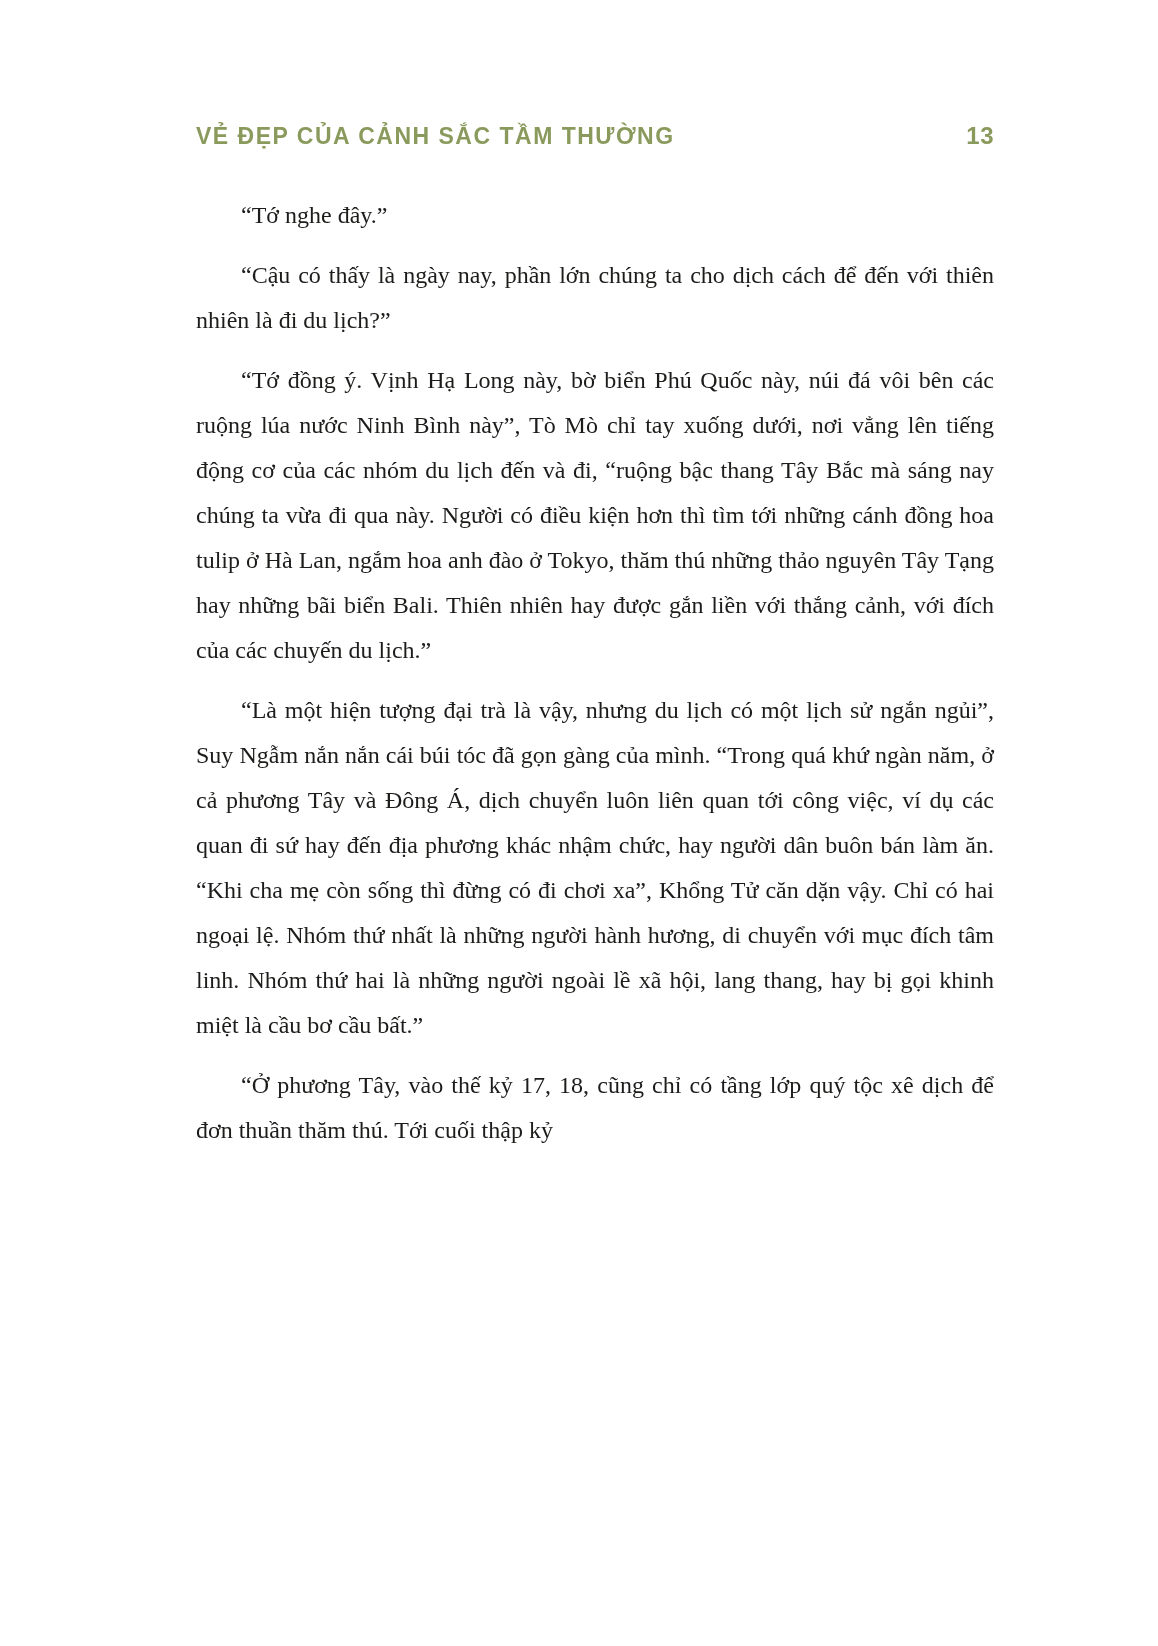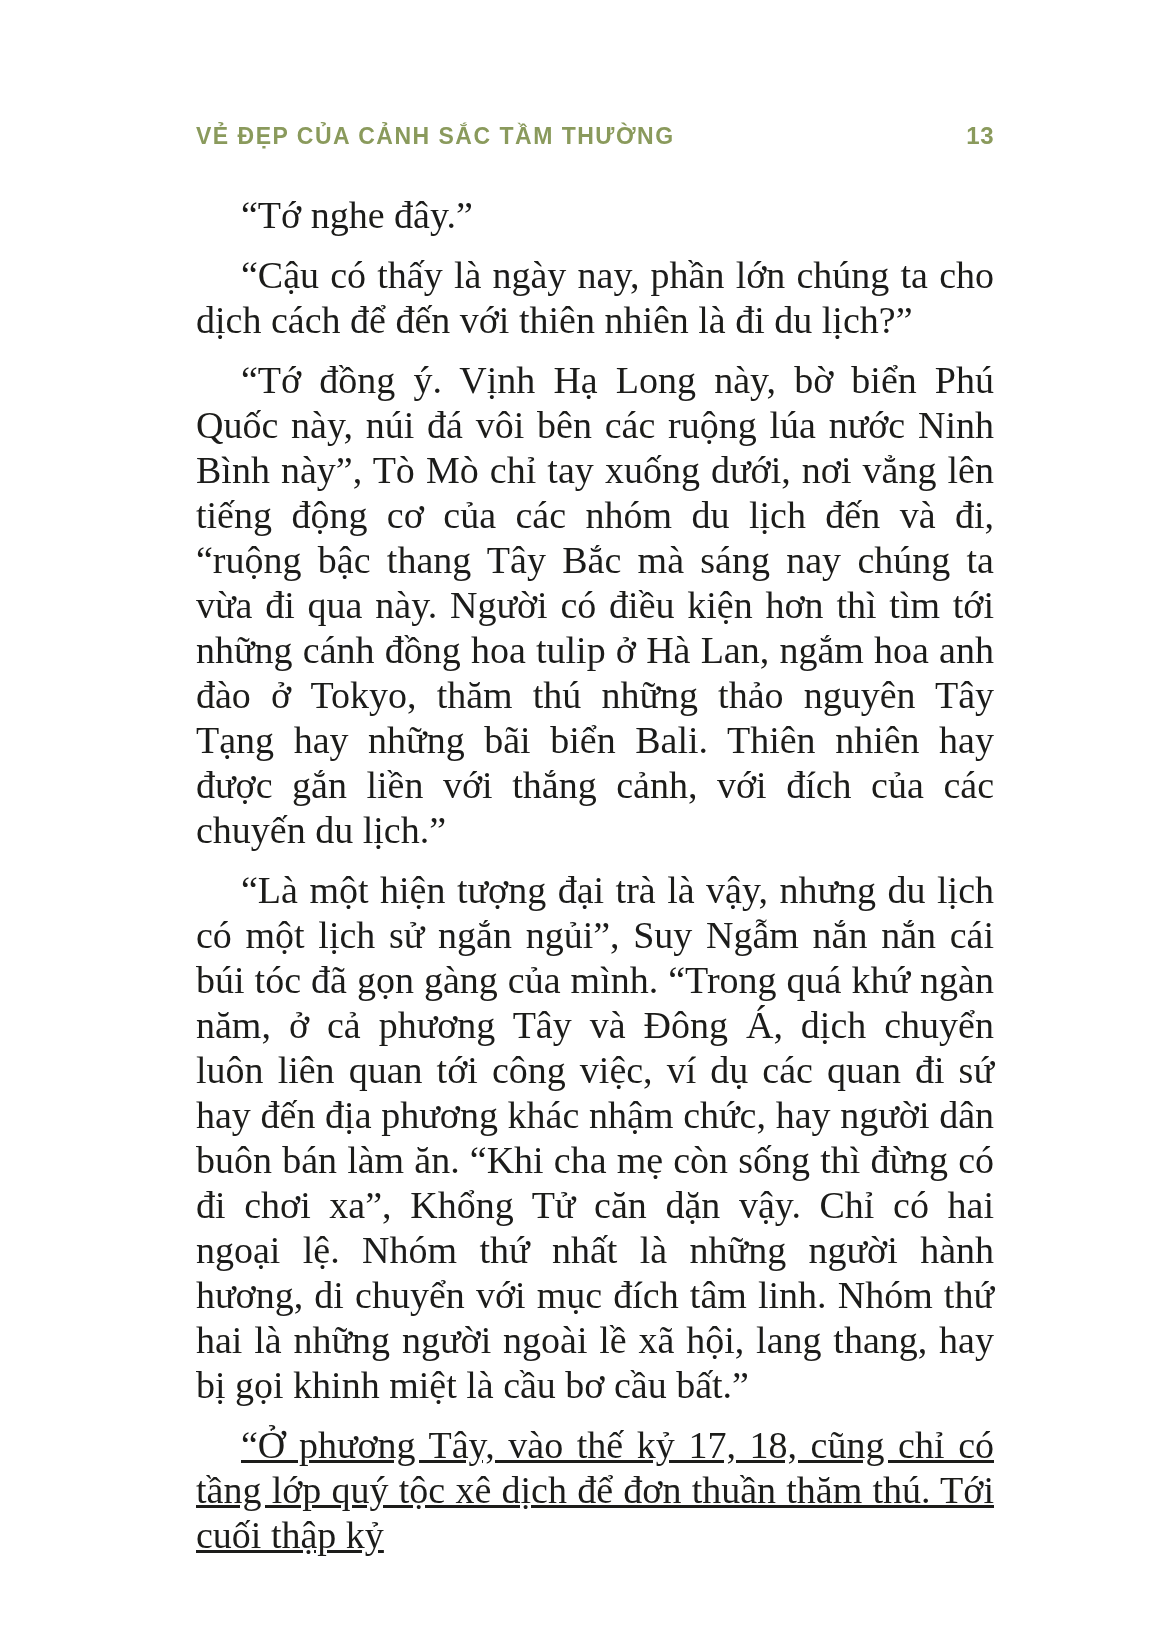--- a/index.html
+++ b/index.html
@@ -31,29 +31,29 @@
   .page-number {
     font-size: 24px;
     letter-spacing: 0.5px;
     margin-left: 43px;
   }
   .body-text {
     position: absolute;
     left: 196px;
     top: 193px;
     width: 798px;
-    font-size: 38px;
+    font-size: 24px;
     line-height: 45px;
     text-align: justify;
   }
   .para {
     text-indent: 45px;
     margin-bottom: 15px;
   }
-  .para:last-child { margin-bottom: 0; text-decoration: underline; }
+  .para:last-child { margin-bottom: 0; }
 </style>
 </head>
 <body>
 
 <div class="page" style="background: rgb(255, 255, 255);">
   <div class="header">
     <div class="running-title" style="color: rgb(138, 154, 92);">VẺ ĐẸP CỦA CẢNH SẮC TẦM THƯỜNG</div>
     <div class="page-number" style="color: rgb(138, 154, 92);">13</div>
   </div>
   <div class="body-text" style="color: rgb(28, 28, 26);">

